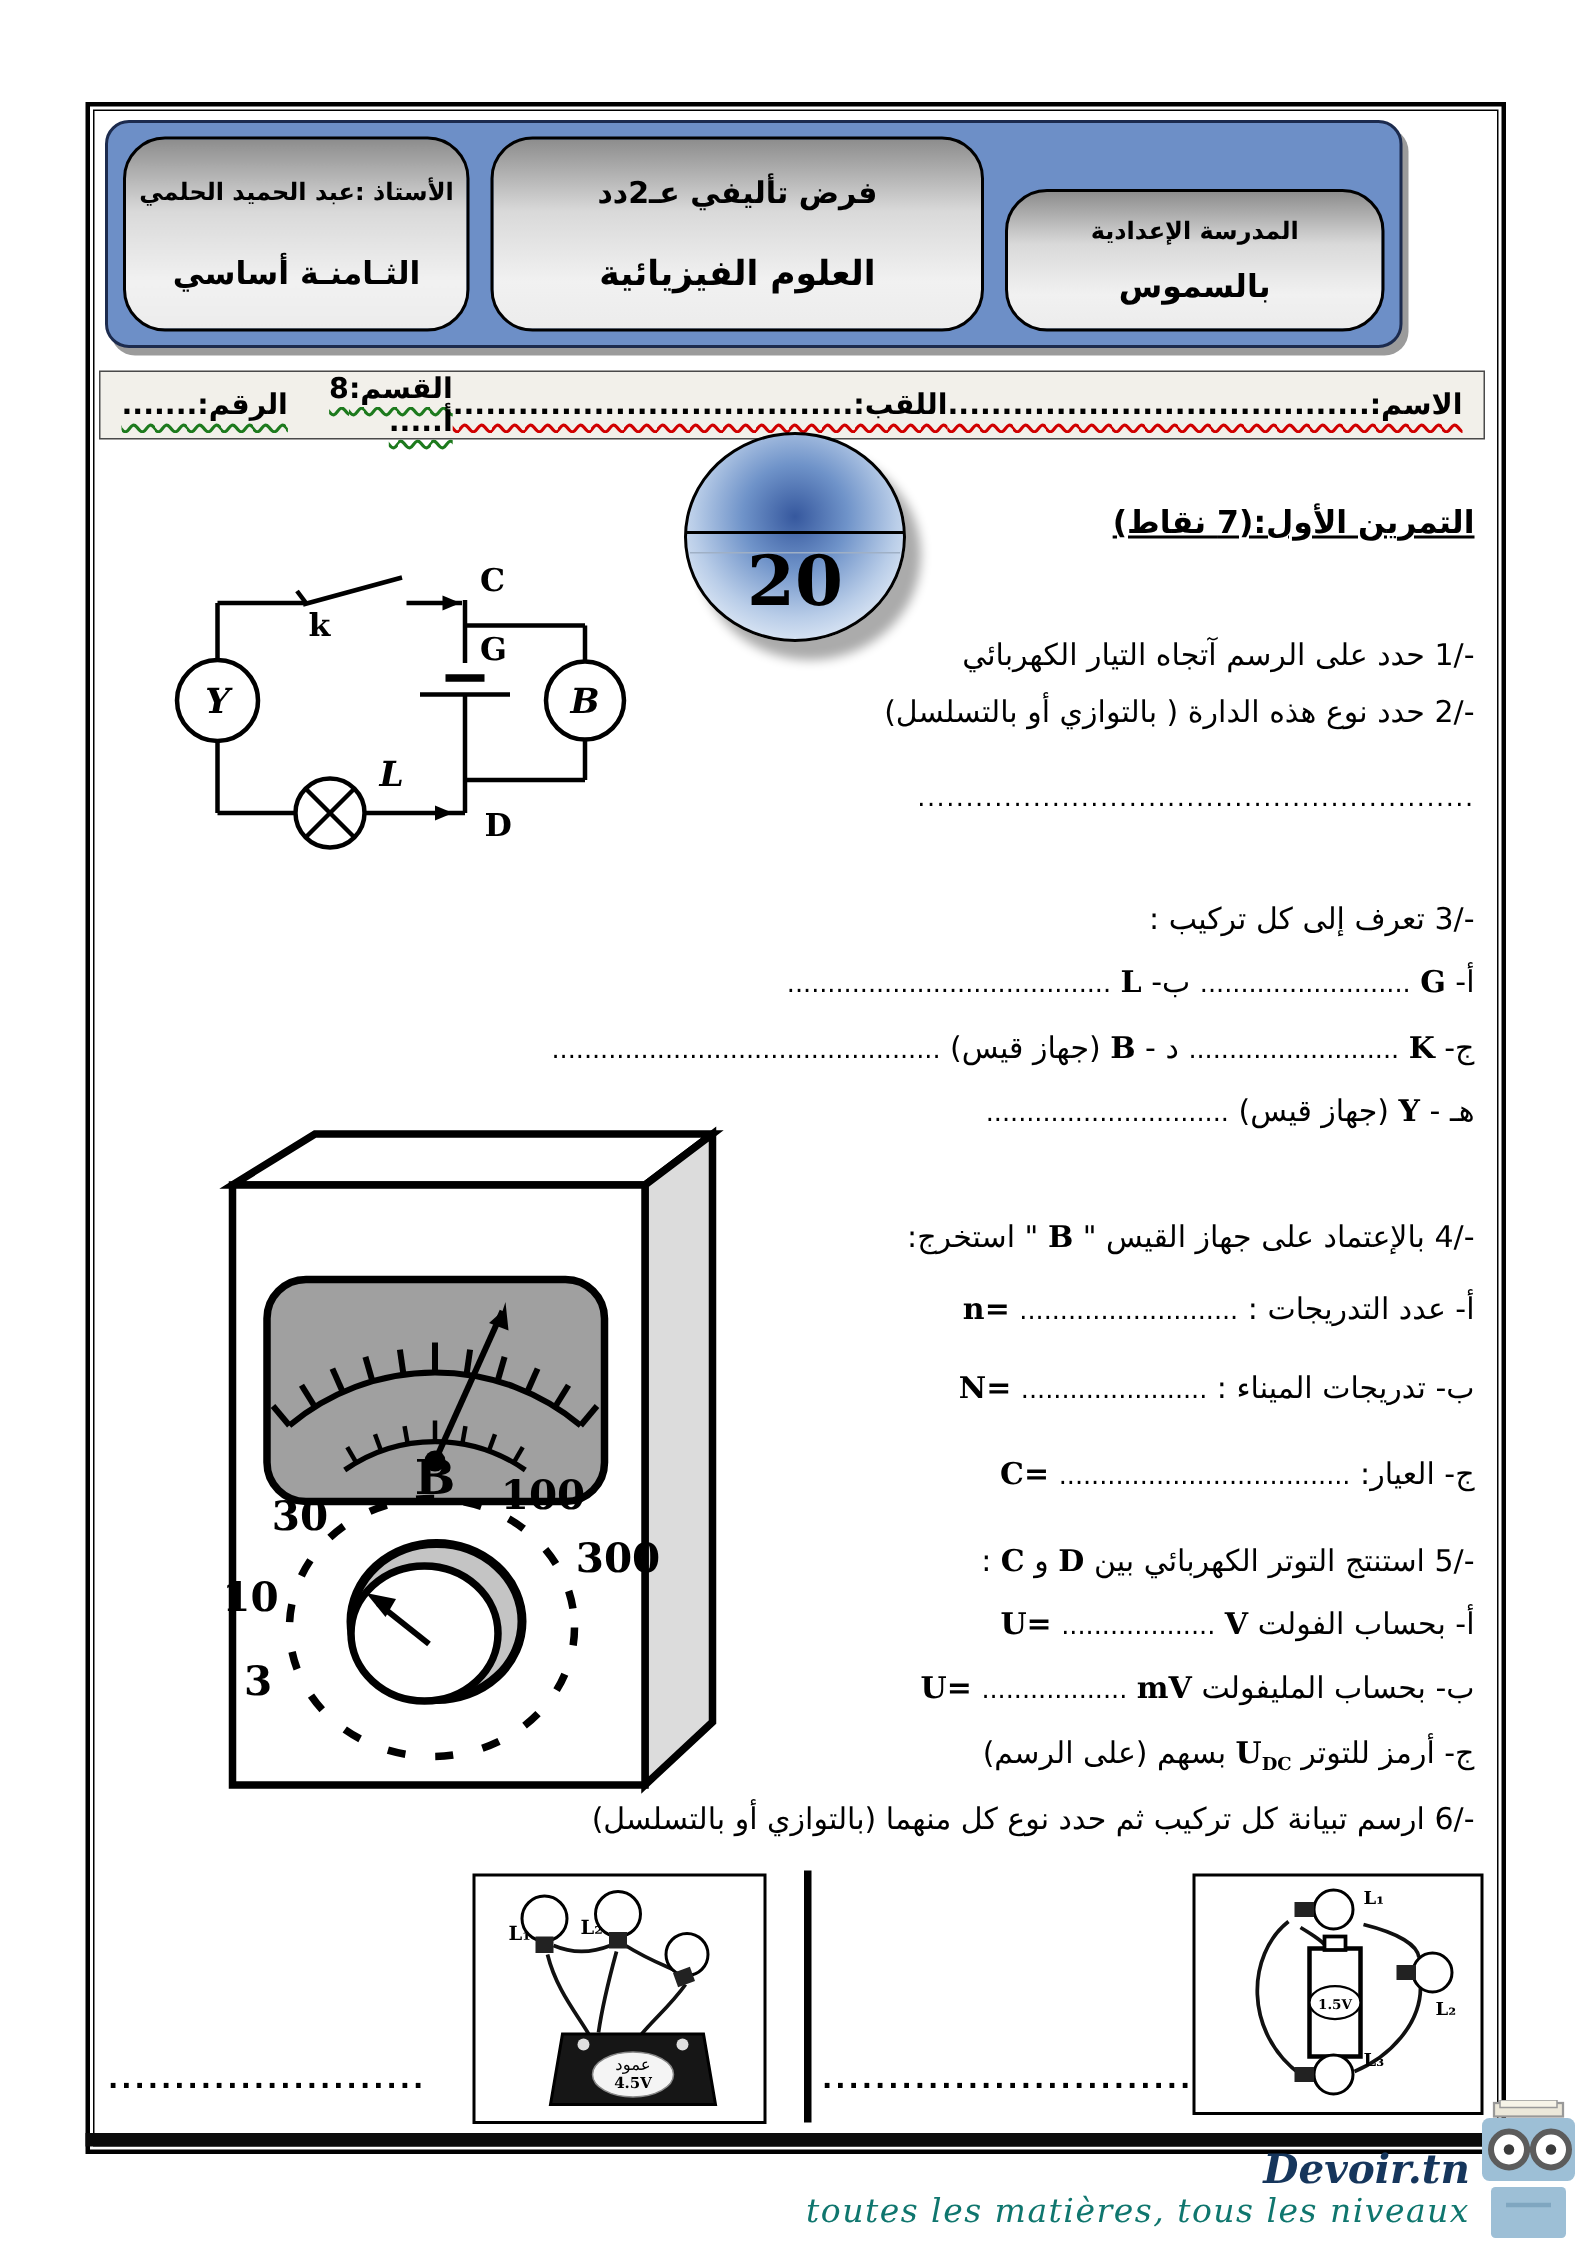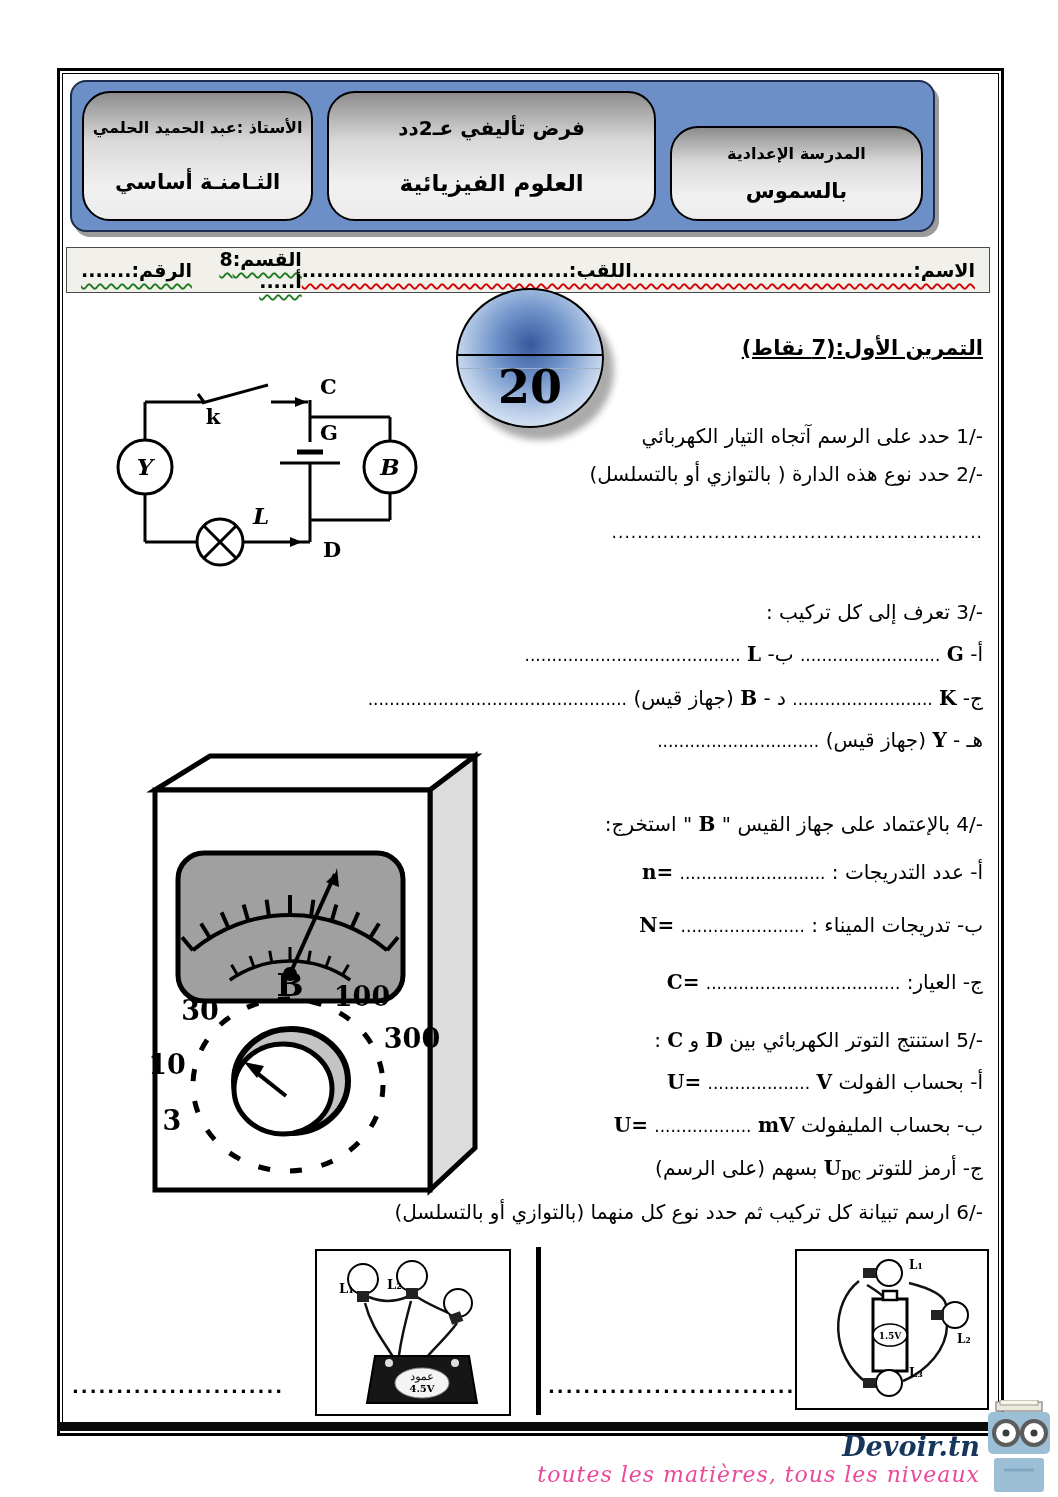--- a/index.html
+++ b/index.html
@@ -46,21 +46,21 @@
   sub.dc{font-size:12px;font-weight:bold;font-family:"DejaVu Serif",serif;}
   
   .fig{position:absolute;}
   .imgframe{position:absolute;border:2px solid #000;background:#fff;}
   .divider{position:absolute;left:536px;top:1247px;width:5px;height:168px;background:#000;}
   .botdots{position:absolute;font-weight:bold;font-size:18px;letter-spacing:2px;white-space:nowrap;}
   
   .brand{position:absolute;right:78px;top:1431px;font-family:"DejaVu Serif",serif;
          font-weight:bold;font-style:italic;font-size:27px;color:#16365c;z-index:5;}
   .tagline{position:absolute;right:78px;top:1462px;font-family:"DejaVu Serif",serif;
-           font-style:italic;font-size:22px;color:#ec4899;letter-spacing:1px;z-index:5;}
+           font-style:italic;font-size:22px;color:#0f766e;letter-spacing:1px;z-index:5;}
   svg text{font-family:"DejaVu Serif",serif;}
 </style>
 </head>
 <body>
 
 <div class="page">
 
   <div class="frame">
       <div class="frame-inner"></div>
     </div>

